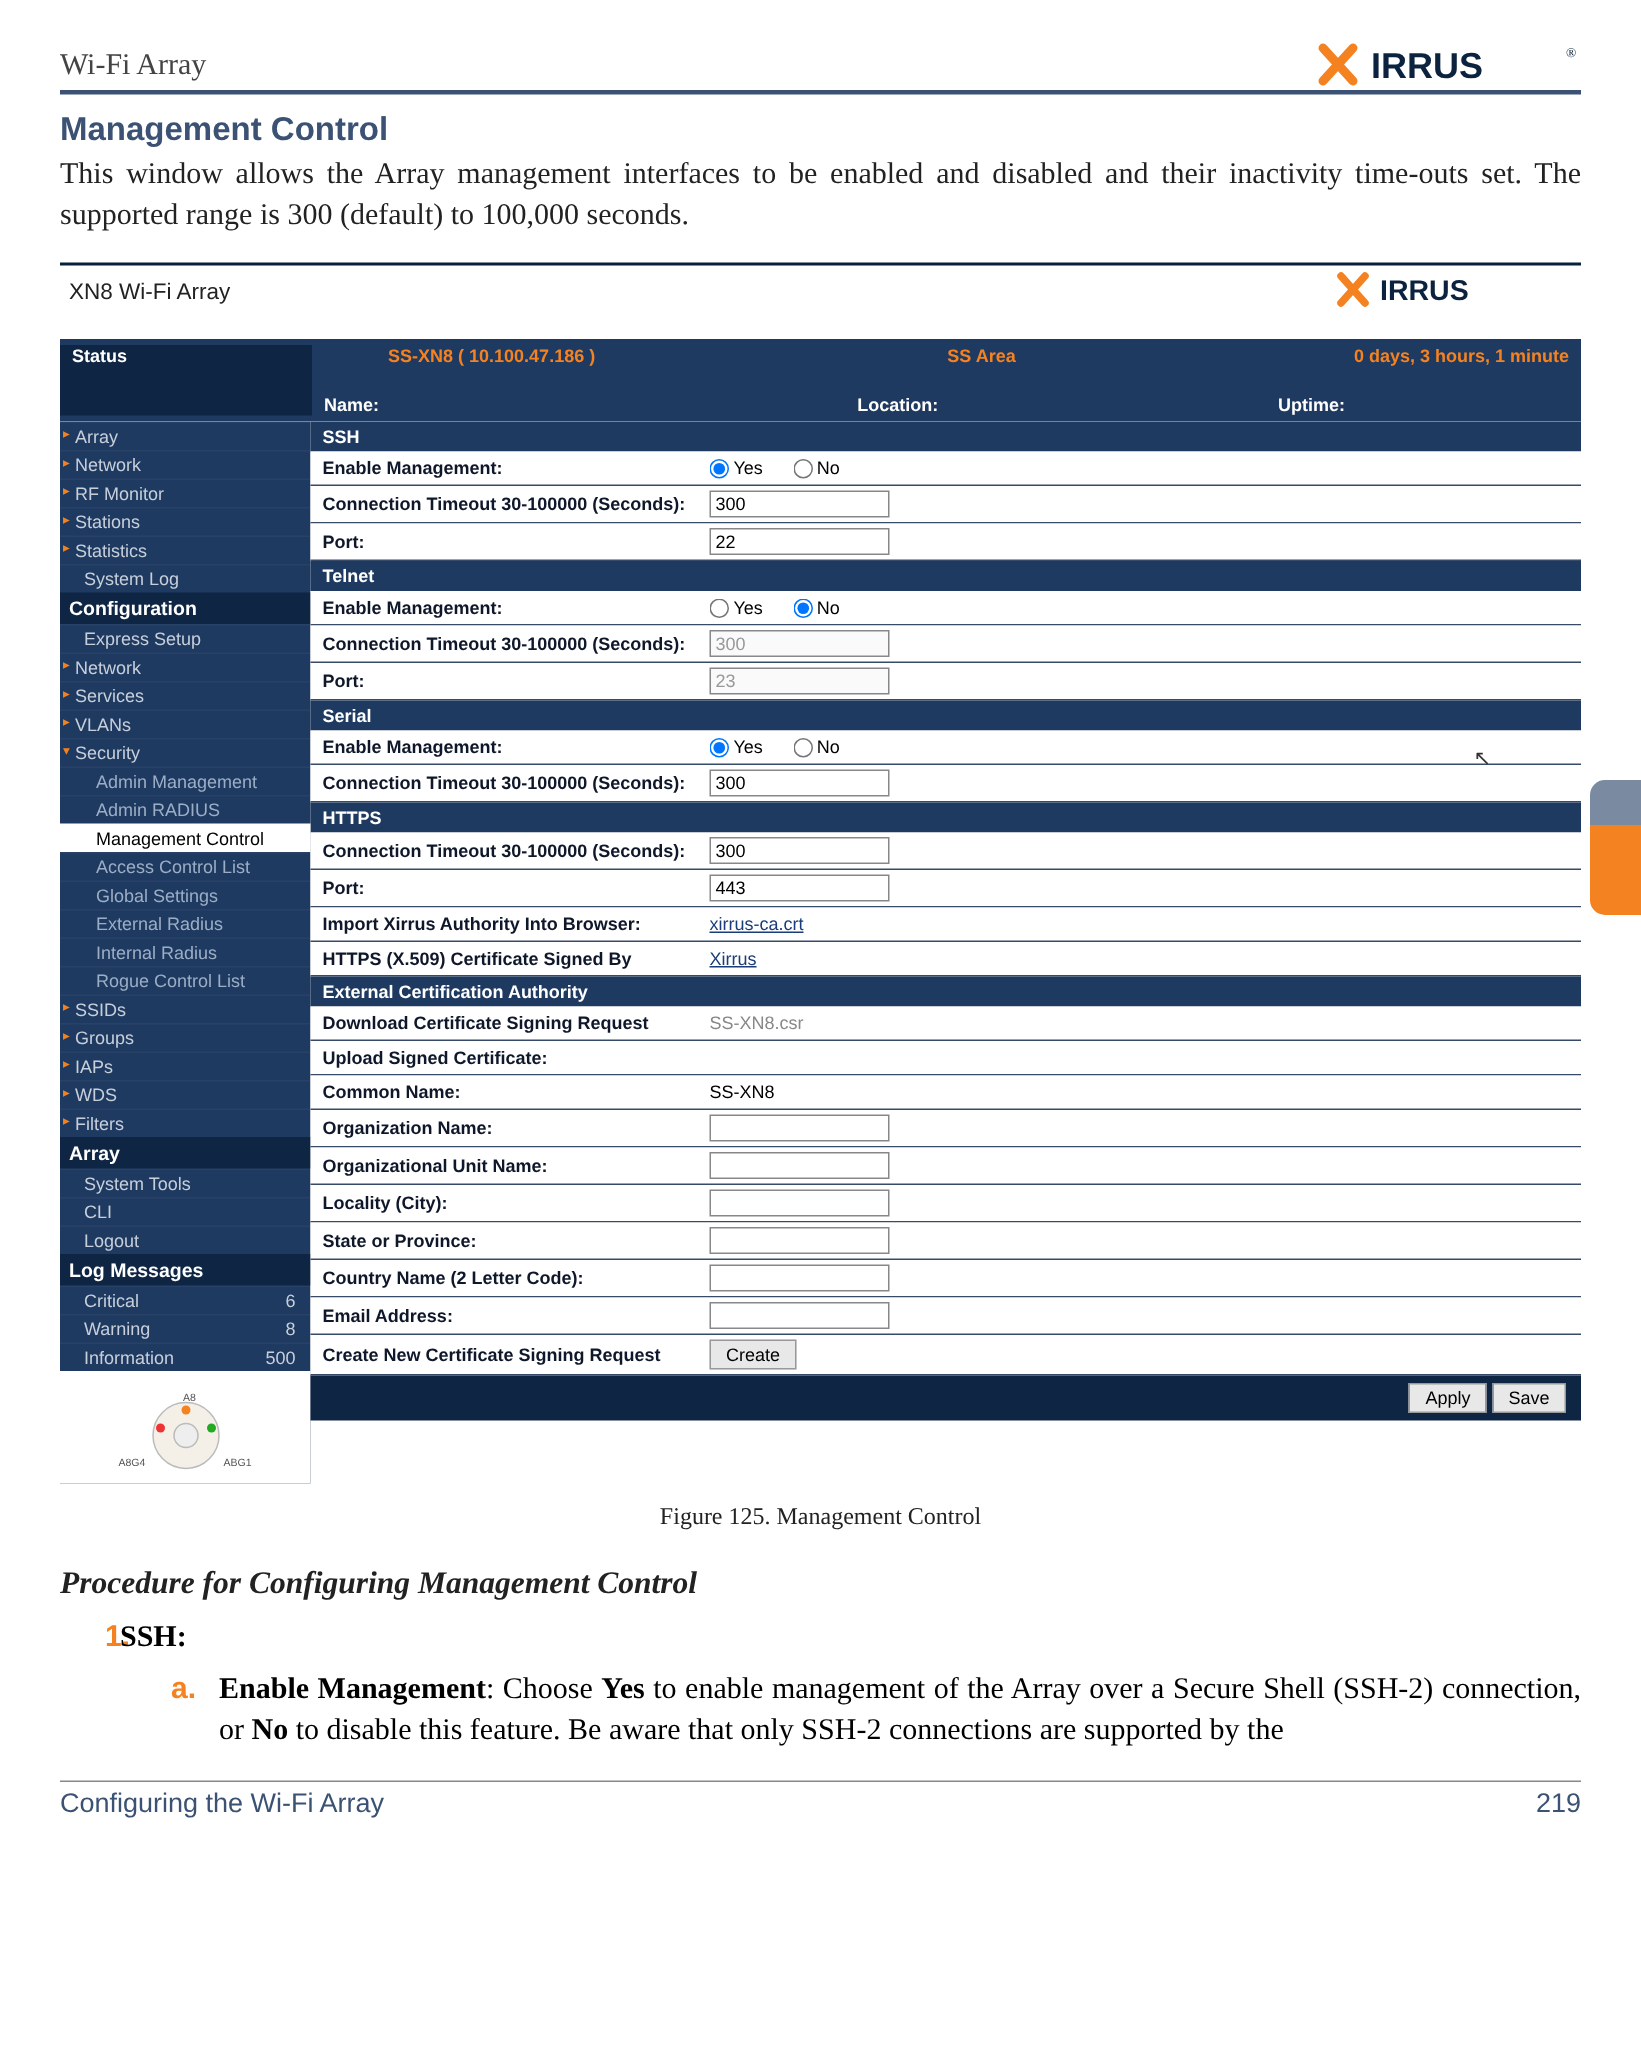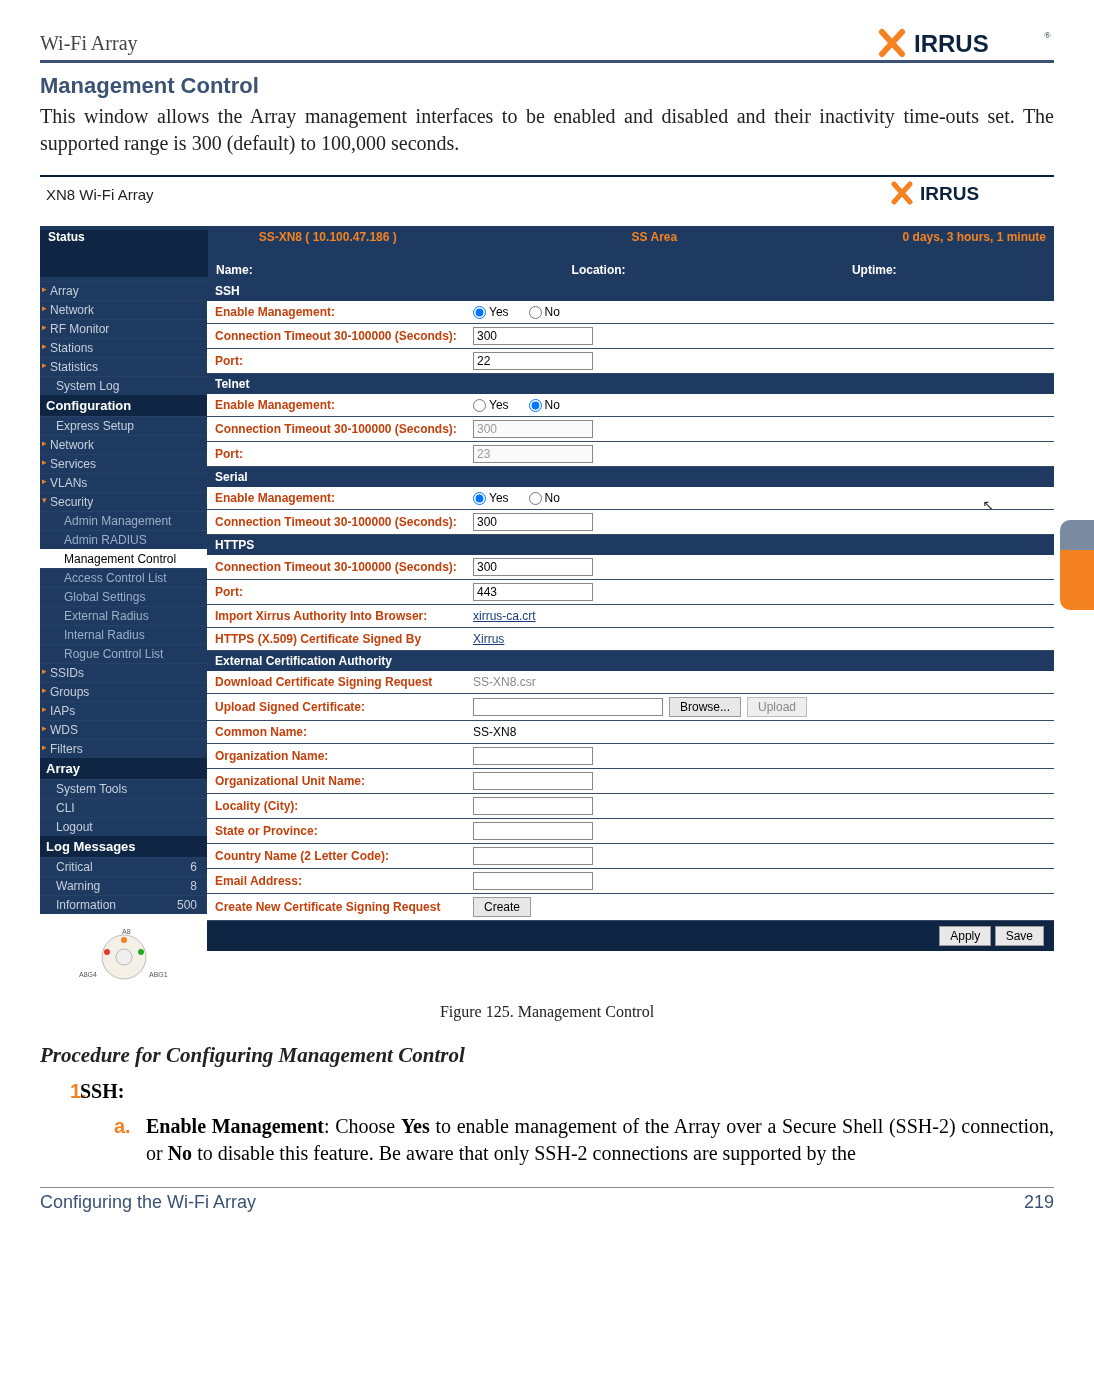--- a/index.html
+++ b/index.html
@@ -30,21 +30,21 @@
   .nav-item.arrow::before { content: "▸"; position: absolute; left: 2px; top: 2px; font-size: 9px; color: #f58220; }
   .nav-item.arrowdown::before { content: "▾"; position: absolute; left: 2px; top: 2px; font-size: 9px; color: #f58220; }
   .nav-item.sub { padding-left: 24px; color: #9caec6; }
   .nav-item.current { background: #fff; color: #000; }
   .nav-item .cnt { float: right; padding-right: 6px; }
   .nav-map { background: #fff; padding: 8px 4px 4px 4px; text-align: center; }
   .nav-map svg { width: 150px; height: 60px; }
   .content { flex: 1; }
   .sec-head { background: #1f3a61; color: #fff; font-weight: bold; font-size: 12px; padding: 3px 8px; }
   .row { display: flex; align-items: center; border-bottom: 1px solid #374a68; background: #fff; min-height: 22px; padding: 1px 0; }
-  .row .lbl { width: 260px; font-size: 12px; font-weight: bold; color: #c2410c; padding: 3px 0 3px 8px; }
+  .row .lbl { width: 260px; font-size: 12px; font-weight: bold; color: #0f172a; padding: 3px 0 3px 8px; }
   .row .val { flex: 1; padding: 2px 6px; font-size: 12px; display: flex; align-items: center; gap: 6px; }
   .row .val input[type=text] { width: 120px; font-size: 12px; padding: 1px 3px; border: 1px solid #888; }
   .row .val input[type=text].wide { width: 190px; }
   .row .val .link { color: #1a3d7a; text-decoration: underline; cursor: pointer; }
   .radio-set { display: flex; gap: 20px; align-items: center; }
   .radio-set label { display: flex; align-items: center; gap: 3px; }
   .btn { background: #e8e8e8; border: 1px solid #999; font-size: 12px; padding: 2px 10px; cursor: pointer; }
   .btn.gray { color: #888; border-color: #bbb; background: #eee; }
   .footer-bar { background: #0f2544; text-align: right; padding: 5px 10px; }
   .cursor { position: absolute; right: 60px; top: 320px; font-size: 14px; color: #333; }
@@ -265,25 +265,20 @@
             </div>
           <div class="sec-head">External Certification Authority</div>
           <div class="row">
               <div class="lbl">Download Certificate Signing Request</div>
               <div class="val">
                 <span style="color:#888">SS-XN8.csr</span>
               </div>
             </div>
           <div class="row">
               <div class="lbl">Upload Signed Certificate:</div>
-              <div class="val">
-                <input type="text" class="wide" style=""> 
-                <button class="btn">Browse...</button> 
-                <button class="btn gray">Upload</button>
-              </div>
             </div>
           <div class="row">
               <div class="lbl">Common Name:</div>
               <div class="val">SS-XN8</div>
             </div>
           <div class="row">
               <div class="lbl">Organization Name:</div>
               <div class="val">
                 <input type="text" style="">
               </div>

